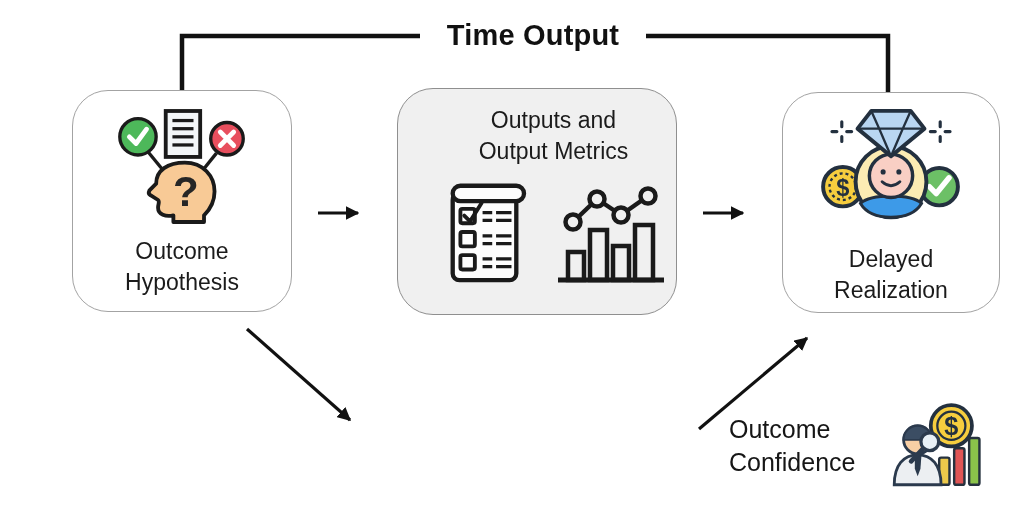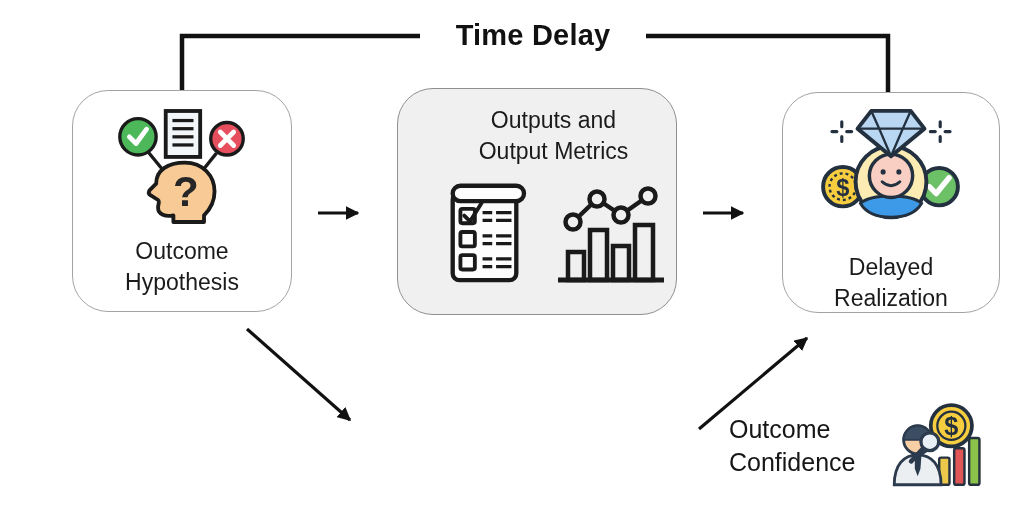--- a/index.html
+++ b/index.html
@@ -56,21 +56,21 @@
   .box-outcome .icon-wrap { margin-top: 18px; }
   .box-outcome .box-label { margin-top: 8px; }
   .box-outputs .box-label { margin-top: 16px; }
   .icons-row {
     display: flex;
     align-items: flex-end;
     gap: 28px;
     margin-top: 10px;
   }
   .box-delayed .icon-wrap { margin-top: 12px; }
-  .box-delayed .box-label { margin-top: 20px; }
+  .box-delayed .box-label { margin-top: 12px; }
   .annotation {
     position: absolute;
     left: 729px; top: 413px;
     font-size: 25px;
     line-height: 1.3;
     white-space: pre-line;
     color: #161616;
   }
   .analyst {
     position: absolute;
@@ -89,21 +89,21 @@
       </marker>
     </defs>
     <polyline points="182,90 182,36 420,36" fill="none" stroke="#111" stroke-width="4.5"></polyline>
     <polyline points="646,36 888,36 888,92" fill="none" stroke="#111" stroke-width="4.5"></polyline>
     <line x1="318" y1="213" x2="358" y2="213" stroke="#111" stroke-width="3.2" marker-end="url(#ah)"></line>
     <line x1="703" y1="213" x2="743" y2="213" stroke="#111" stroke-width="3.2" marker-end="url(#ah)"></line>
     <line x1="247" y1="329" x2="350" y2="420" stroke="#111" stroke-width="3.2" marker-end="url(#ah)"></line>
     <line x1="699" y1="429" x2="807" y2="338" stroke="#111" stroke-width="3.2" marker-end="url(#ah)"></line>
   </svg>
 
-  <div class="title">Time Delay</div>
+  <div class="title">Time Output</div>
 
   <div class="box box-outcome">
     <span class="icon-wrap">
       <svg width="134" height="115" viewBox="0 0 140 120">
         <line x1="34" y1="44" x2="52" y2="66" stroke="#1a1a1a" stroke-width="3.5"></line>
         <line x1="106" y1="46" x2="90" y2="66" stroke="#1a1a1a" stroke-width="3.5"></line>
         <rect x="53" y="2" width="36" height="48" fill="#f3f6f8" stroke="#1a1a1a" stroke-width="4"></rect>
         <g stroke="#1a1a1a" stroke-width="3.4">
           <line x1="60" y1="12" x2="82" y2="12"></line>
           <line x1="60" y1="20.5" x2="82" y2="20.5"></line>

